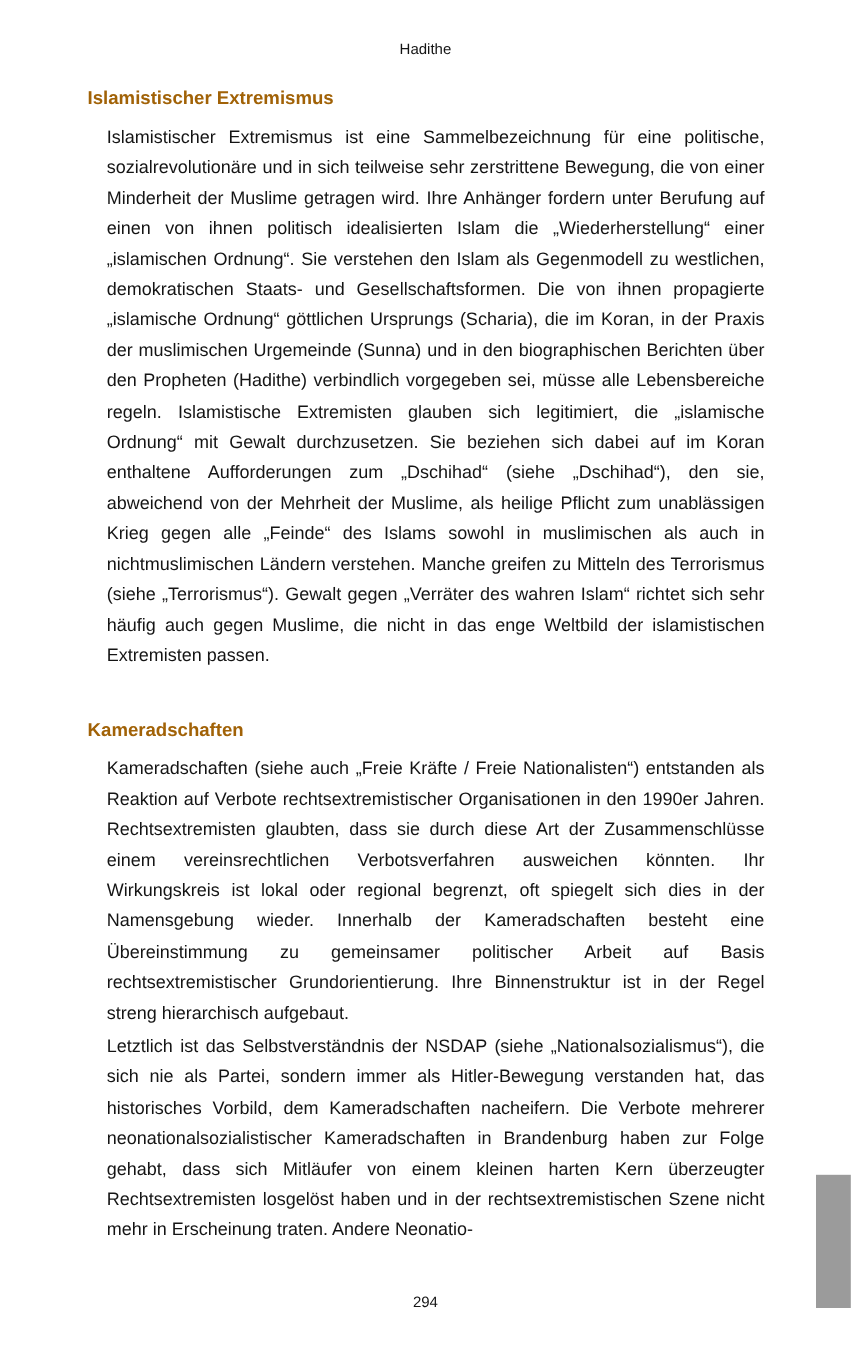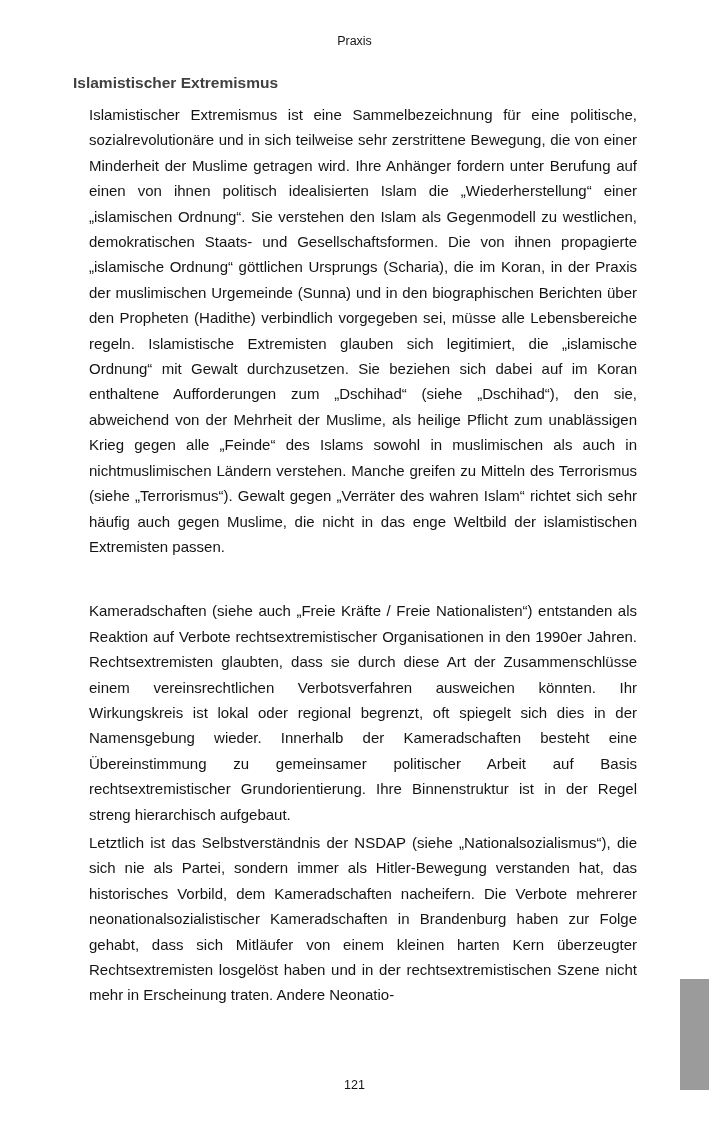--- a/index.html
+++ b/index.html
@@ -32,21 +32,21 @@
     position: absolute;
     top: 72px;
     left: 73px;
     width: 564px;
   }
   .entry-heading {
     font-size: 15.5px;
     font-weight: bold;
     margin: 0 0 8px 0;
     line-height: 22px;
-    color: #404040;
+    color: #a16207;
   }
   .body-para {
     font-size: 15px;
     line-height: 25.4px;
     text-align: justify;
     margin: 0 0 3px 16px;
     hyphens: manual;
     color: #141414;
   }
   .entry-gap {
@@ -67,35 +67,36 @@
     top: 979px;
     width: 29px;
     height: 111px;
   }
 </style>
 </head>
 <body>
 
 <div class="page">
 
-  <div class="running-header">Praxis</div>
+  <div class="running-header">Hadithe</div>
 
   <div class="content">
 
     <section>
       <h2 class="entry-heading">Islamistischer Extremismus</h2>
       <p class="body-para">Islamistischer Extremismus ist eine Sammelbezeichnung für eine politische, sozialrevolutionäre und in sich teilweise sehr zerstrittene Bewegung, die von einer Minderheit der Muslime getragen wird. Ihre Anhänger fordern unter Berufung auf einen von ihnen politisch idealisierten Islam die „Wiederherstellung“ einer „islamischen Ordnung“. Sie verstehen den Islam als Gegenmodell zu westlichen, demokratischen Staats- und Gesellschaftsformen. Die von ihnen propagierte „islamische Ordnung“ göttlichen Ursprungs (Scharia), die im Koran, in der Praxis der muslimischen Urgemeinde (Sunna) und in den biographischen Berichten über den Propheten (Hadithe) verbindlich vorgegeben sei, müsse alle Lebensbereiche regeln. Islamistische Extremisten glauben sich legitimiert, die „islamische Ordnung“ mit Gewalt durchzusetzen. Sie beziehen sich dabei auf im Koran enthaltene Aufforderungen zum „Dschihad“ (siehe „Dschihad“), den sie, abweichend von der Mehrheit der Muslime, als heilige Pflicht zum unablässigen Krieg gegen alle „Feinde“ des Islams sowohl in muslimischen als auch in nichtmuslimischen Ländern verstehen. Manche greifen zu Mitteln des Terrorismus (siehe „Terrorismus“). Gewalt gegen „Verräter des wahren Islam“ richtet sich sehr häufig auch gegen Muslime, die nicht in das enge Weltbild der islamistischen Extremisten passen.</p>
     </section>
 
     <div class="entry-gap"></div>
 
     <section>
+      <h2 class="entry-heading">Kameradschaften</h2>
       <p class="body-para">Kameradschaften (siehe auch „Freie Kräfte / Freie Nationalisten“) entstanden als Reaktion auf Verbote rechtsextremistischer Organisationen in den 1990er Jahren. Rechtsextremisten glaubten, dass sie durch diese Art der Zusammenschlüsse einem vereinsrechtlichen Verbotsverfahren ausweichen könnten. Ihr Wirkungskreis ist lokal oder regional begrenzt, oft spiegelt sich dies in der Namensgebung wieder. Innerhalb der Kameradschaften besteht eine Übereinstimmung zu gemeinsamer politischer Arbeit auf Basis rechtsextremistischer Grundorientierung. Ihre Binnenstruktur ist in der Regel streng hierarchisch aufgebaut.</p>
       <p class="body-para">Letztlich ist das Selbstverständnis der NSDAP (siehe „Nationalsozialismus“), die sich nie als Partei, sondern immer als Hitler-Bewegung verstanden hat, das historisches Vorbild, dem Kameradschaften nacheifern. Die Verbote mehrerer neonationalsozialistischer Kameradschaften in Brandenburg haben zur Folge gehabt, dass sich Mitläufer von einem kleinen harten Kern überzeugter Rechtsextremisten losgelöst haben und in der rechtsextremistischen Szene nicht mehr in Erscheinung traten. Andere Neonatio-</p>
     </section>
 
   </div>
 
-  <div class="page-number">121</div>
+  <div class="page-number">294</div>
 
   <div class="edge-tab" style="background: rgb(155, 155, 155);"></div>
 
 </div>
 
 </body></html>

